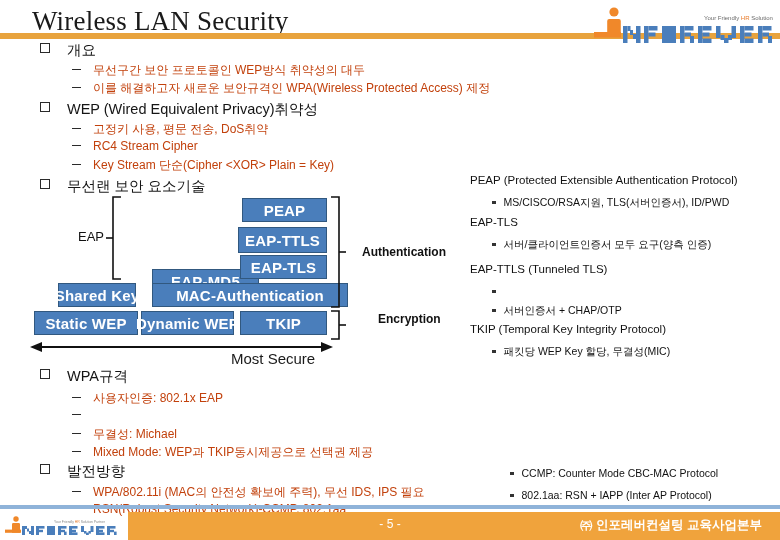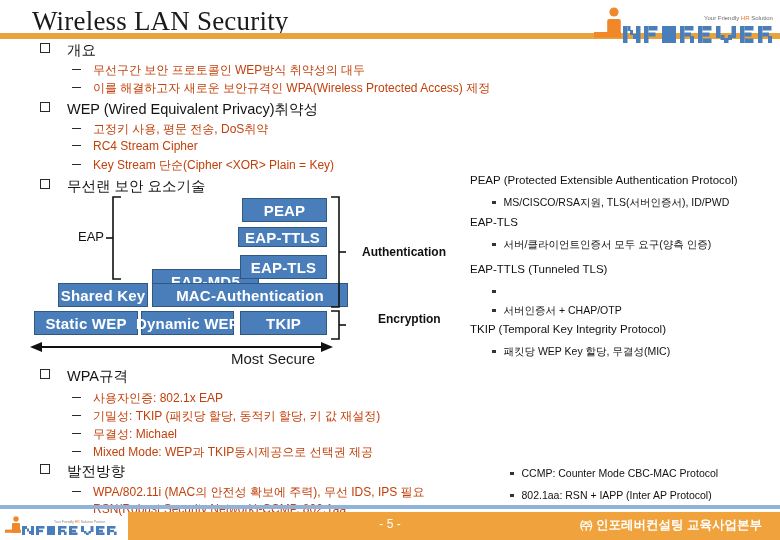--- a/index.html
+++ b/index.html
@@ -227,21 +227,21 @@
   <span class="sq"></span><span>무선랜 보안 요소기술</span>
 </div>
 
 <div class="lvl1" style="left:40px; top:367px;">
   <span class="sq"></span><span>WPA규격</span>
 </div>
 <div class="lvl2" style="left:72px; top:390px;">
   <span class="dash"></span><span>사용자인증: 802.1x EAP</span>
 </div>
 <div class="lvl2" style="left:72px; top:408px;">
-  <span class="dash"></span><span>기밀성: TKIP (패킷당 할당, 동적키 할당, 키 값 재설정)</span>
+  <span class="dash"></span>
 </div>
 <div class="lvl2" style="left:72px; top:426px;">
   <span class="dash"></span><span>무결성: Michael</span>
 </div>
 <div class="lvl2" style="left:72px; top:444px;">
   <span class="dash"></span><span>Mixed Mode: WEP과 TKIP동시제공으로 선택권 제공</span>
 </div>
 
 <div class="lvl1" style="left:40px; top:462px;">
   <span class="sq"></span><span>발전방향</span>
@@ -249,24 +249,24 @@
 <div class="lvl2" style="left:72px; top:484px;">
   <span class="dash"></span><span>WPA/802.11i (MAC의 안전성 확보에 주력), 무선 IDS, IPS 필요</span>
 </div>
 <div class="lvl2" style="left:72px; top:502px;">
   <span class="dash"></span><span>RSN(Robust Security Network)-CCMP, 802.1aa</span>
 </div>
 
 <div id="diagram">
 
   <div class="dbox" style="left:242px; top:198px; width:85px;  height:24px;">PEAP</div>
-  <div class="dbox" style="left:238px; top:227px; width:89px;  height:20px;">EAP-TTLS</div>
+  <div class="dbox" style="left:238px; top:227px; width:89px;  height:26px;">EAP-TTLS</div>
   <div class="dbox" style="left:152px; top:269px; width:107px;  height:24px;">EAP-MD5</div>
   <div class="dbox" style="left:240px; top:255px; width:87px;  height:24px;">EAP-TLS</div>
-  <div class="dbox" style="left:58px;  top:283px; width:90px;  height:24px;">Shared Key</div>
+  <div class="dbox" style="left:58px;  top:283px; width:78px;  height:24px;">Shared Key</div>
   <div class="dbox" style="left:152px; top:283px; width:196px; height:24px;">MAC-Authentication</div>
   <div class="dbox" style="left:34px;  top:311px; width:104px; height:24px;">Static WEP</div>
   <div class="dbox" style="left:141px; top:311px; width:93px;  height:24px;">Dynamic WEP</div>
   <div class="dbox" style="left:240px; top:311px; width:87px;  height:24px;">TKIP</div>
 
   <svg style="position:absolute; left:0; top:190px; width:480px; height:190px;" viewBox="0 0 480 190">
 
     <path d="M121 7 h-8 v82 h8" fill="none" stroke="#111" stroke-width="1.6"></path>
     <path d="M113 48 h-7" fill="none" stroke="#111" stroke-width="1.6"></path>
 

